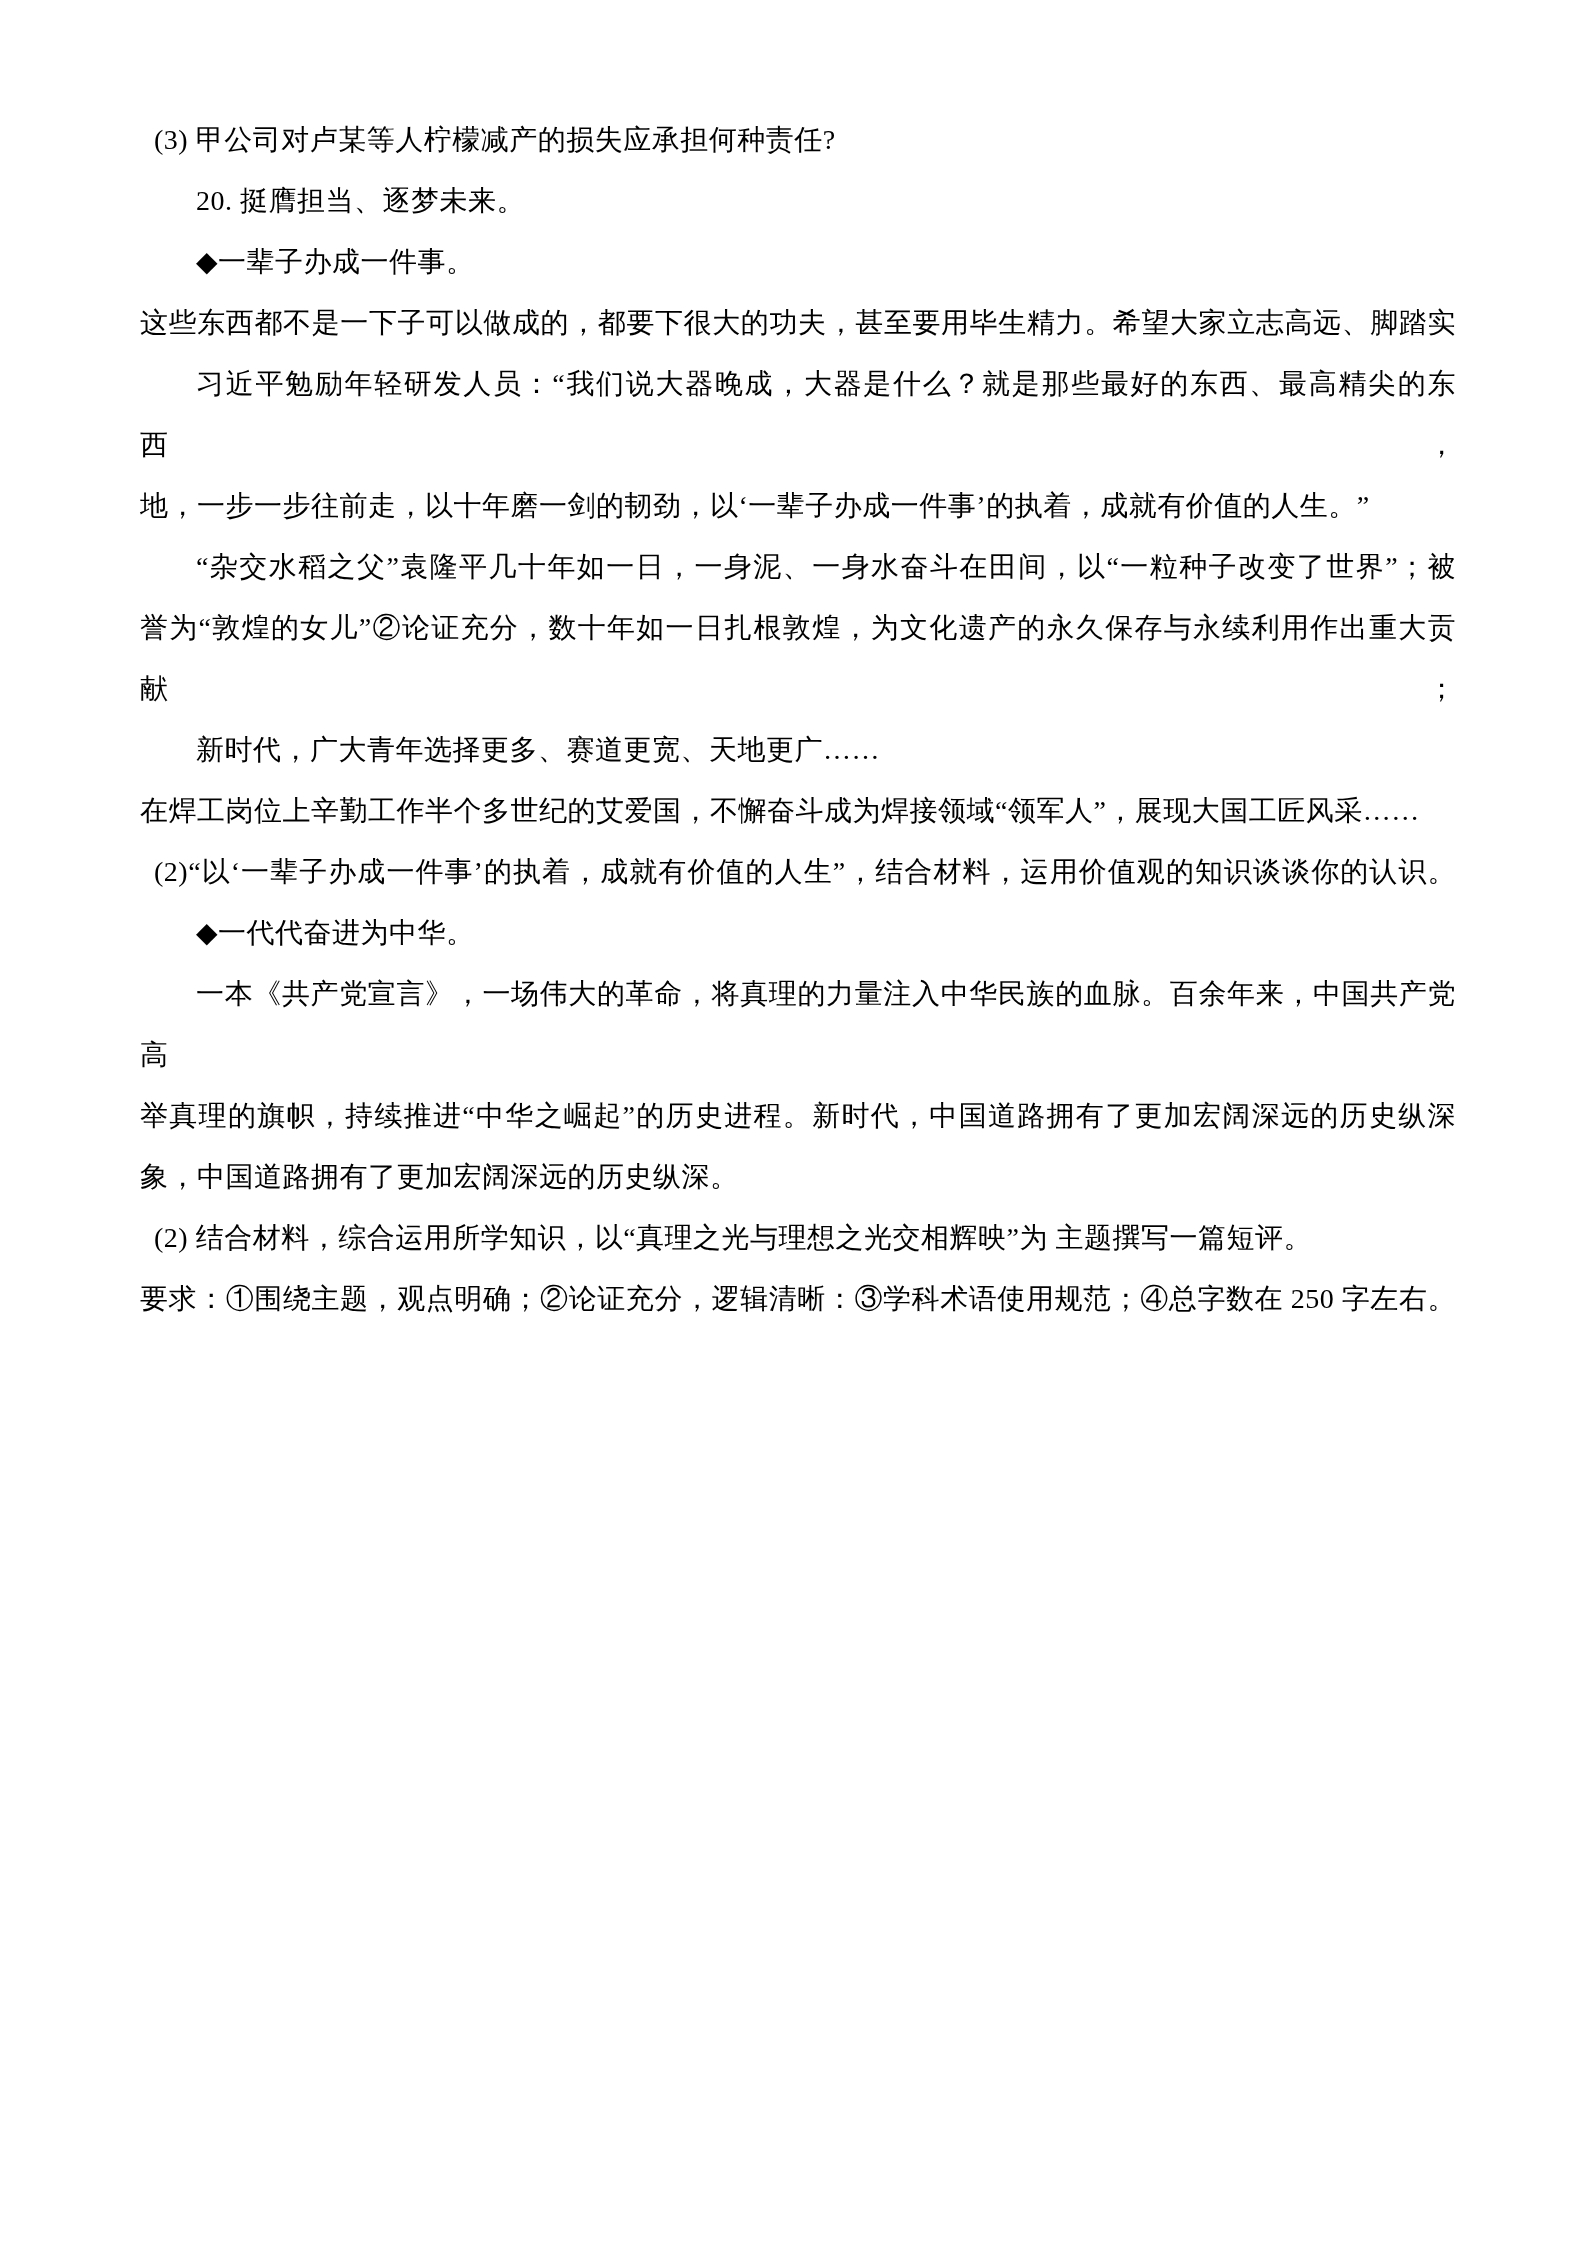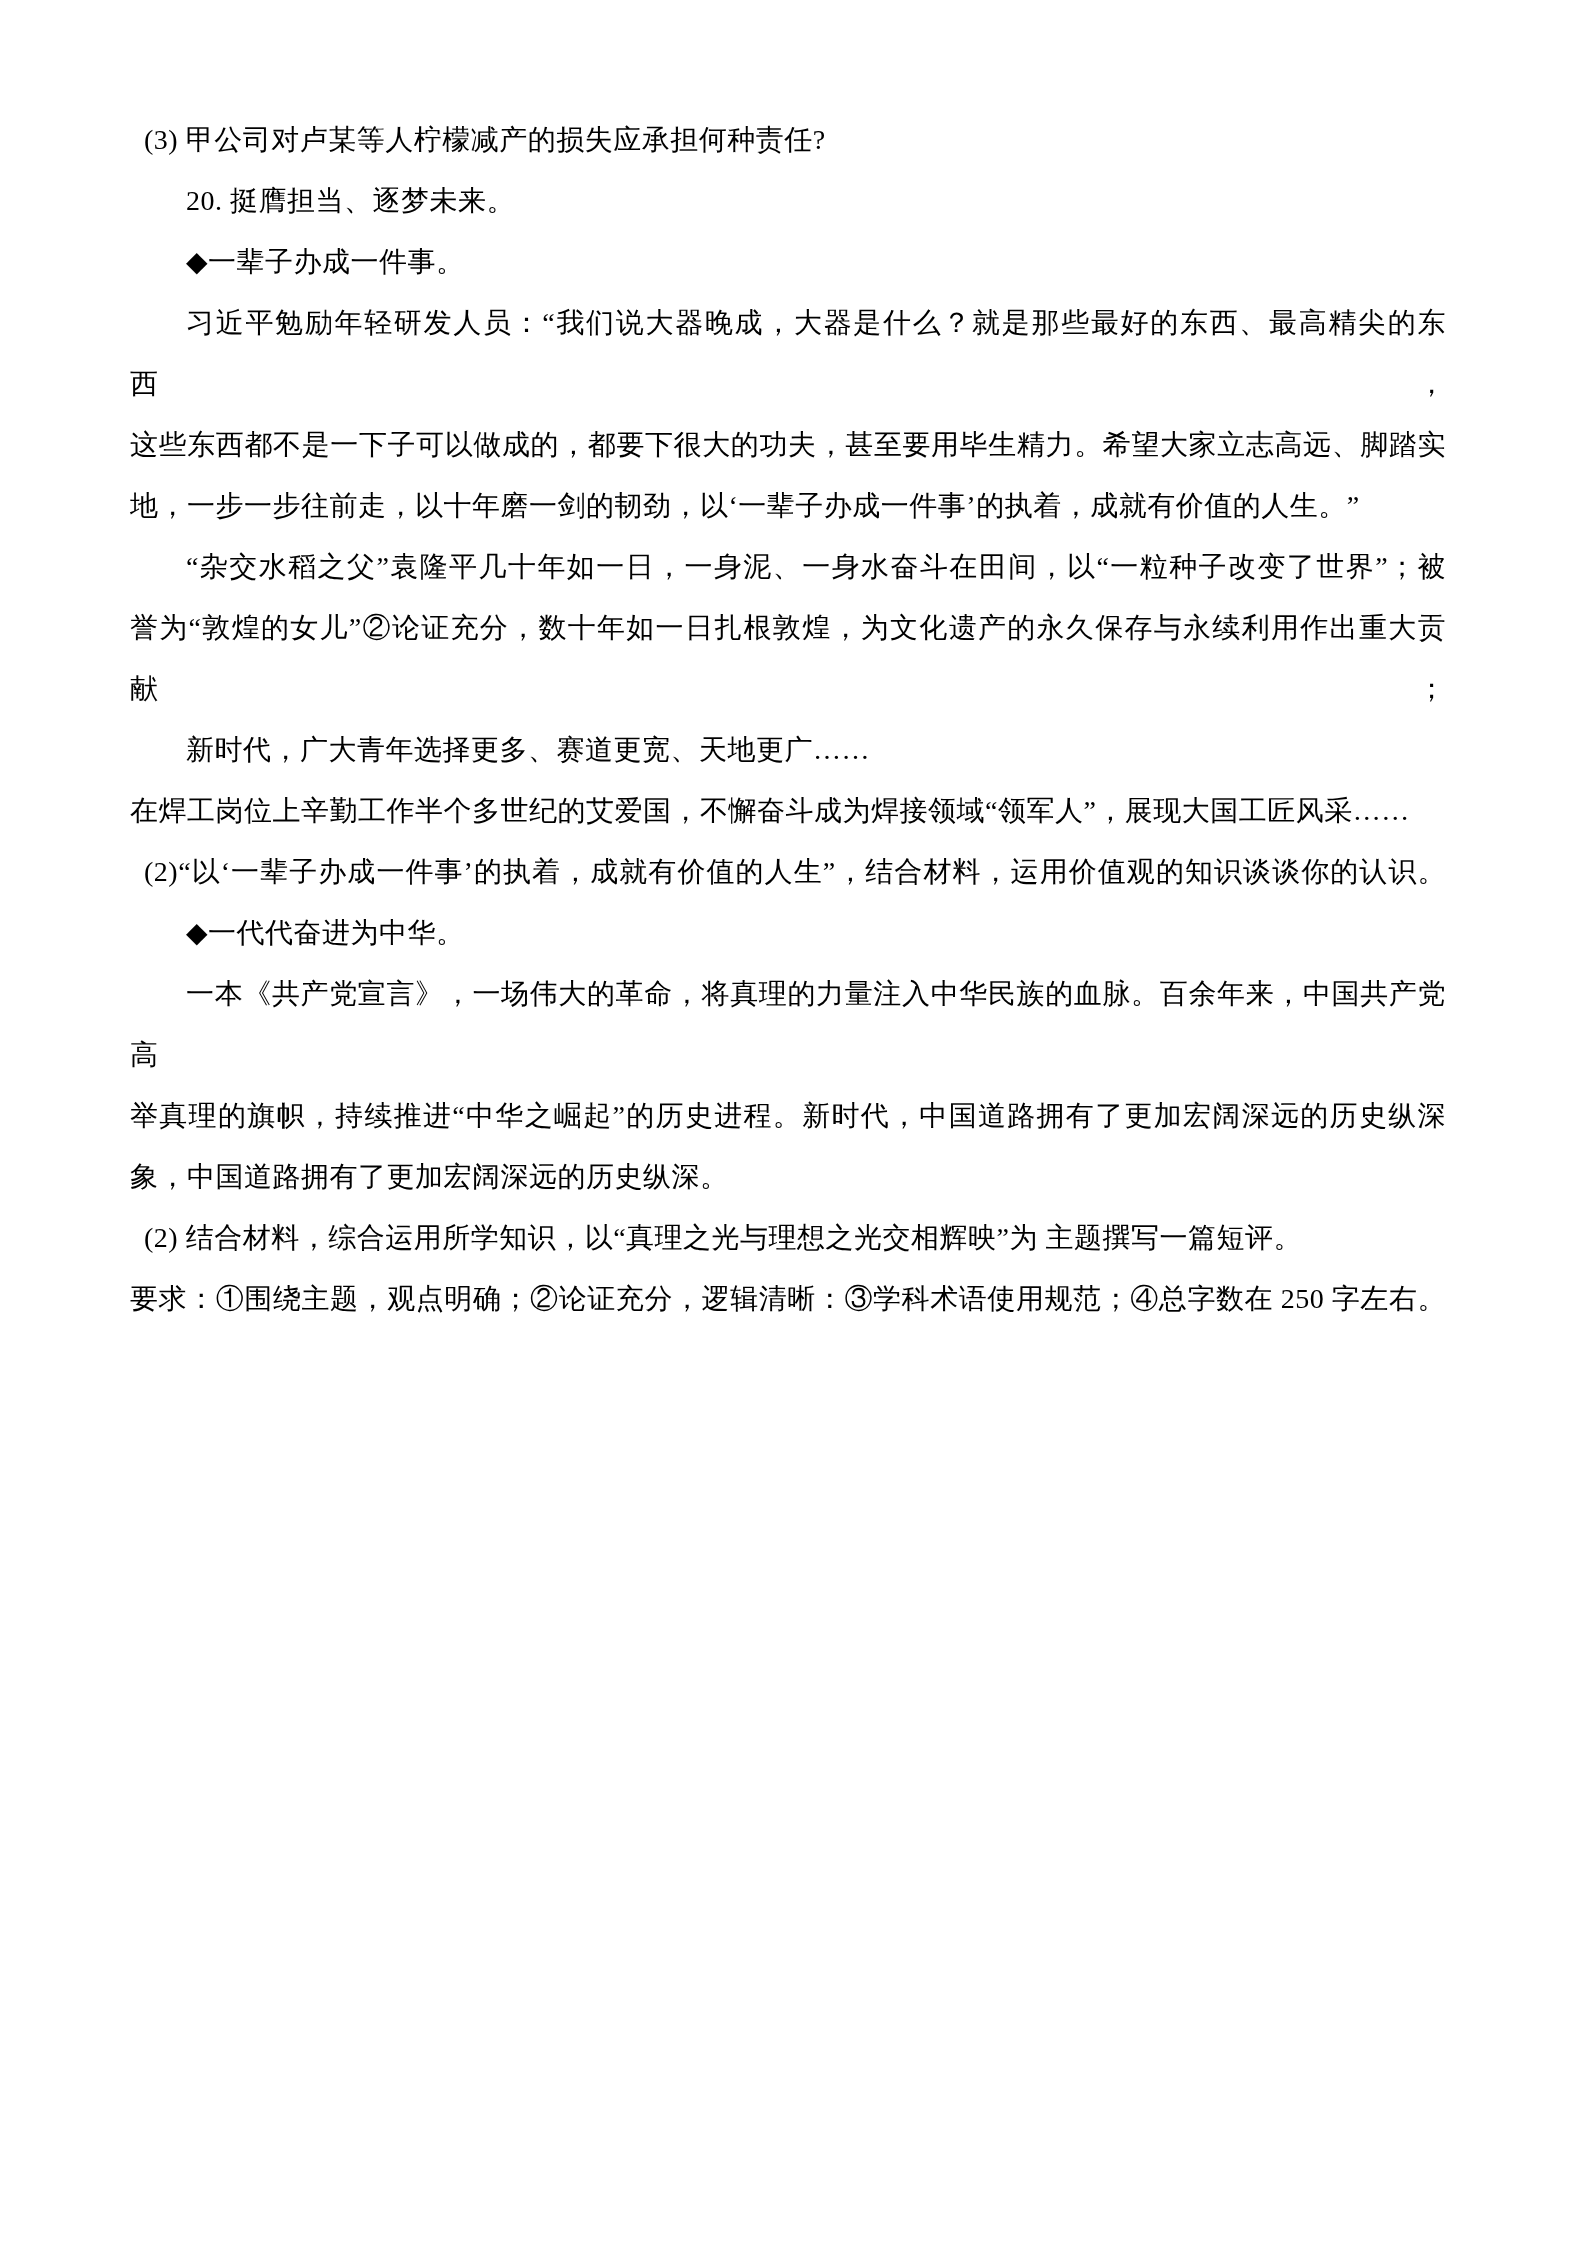--- a/index.html
+++ b/index.html
@@ -9,21 +9,21 @@
   }
   body {
     width: 1586px;
     height: 2244px;
     position: relative;
     font-family: "Liberation Serif", "DejaVu Serif", serif;
     color: #000000;
   }
   .doc {
     position: absolute;
-    left: 130px;
+    left: 140px;
     top: 109px;
     width: 1316px;
     font-size: 28px;
     line-height: 61px;
   }
   .ln {
     min-height: 61px;
     text-align: left;
     letter-spacing: 0.5px;
   }
@@ -34,22 +34,22 @@
   .ind2 { text-indent: 2em; }
   .ind05 { text-indent: 0.5em; }
 </style>
 </head>
 <body>
 
 <div class="doc">
   <div class="ln ind05">(3) 甲公司对卢某等人柠檬减产的损失应承担何种责任?</div>
   <div class="ln ind2">20. 挺膺担当、逐梦未来。</div>
   <div class="ln ind2">◆一辈子办成一件事。</div>
+  <div class="ln fill">这些东西都不是一下子可以做成的，都要下很大的功夫，甚至要用毕生精力。希望大家立志高远、脚踏实</div>
   <div class="ln ind2 fill">习近平勉励年轻研发人员：“我们说大器晚成，大器是什么？就是那些最好的东西、最高精尖的东西，</div>
-  <div class="ln fill">这些东西都不是一下子可以做成的，都要下很大的功夫，甚至要用毕生精力。希望大家立志高远、脚踏实</div>
   <div class="ln">地，一步一步往前走，以十年磨一剑的韧劲，以‘一辈子办成一件事’的执着，成就有价值的人生。”</div>
   <div class="ln ind2 fill">“杂交水稻之父”袁隆平几十年如一日，一身泥、一身水奋斗在田间，以“一粒种子改变了世界”；被</div>
   <div class="ln fill">誉为“敦煌的女儿”②论证充分，数十年如一日扎根敦煌，为文化遗产的永久保存与永续利用作出重大贡献；</div>
   <div class="ln ind2">新时代，广大青年选择更多、赛道更宽、天地更广……</div>
   <div class="ln">在焊工岗位上辛勤工作半个多世纪的艾爱国，不懈奋斗成为焊接领域“领军人”，展现大国工匠风采……</div>
   <div class="ln ind05 fill">(2)“以‘一辈子办成一件事’的执着，成就有价值的人生”，结合材料，运用价值观的知识谈谈你的认识。</div>
   <div class="ln ind2">◆一代代奋进为中华。</div>
   <div class="ln ind2 fill">一本《共产党宣言》，一场伟大的革命，将真理的力量注入中华民族的血脉。百余年来，中国共产党高</div>
   <div class="ln fill">举真理的旗帜，持续推进“中华之崛起”的历史进程。新时代，中国道路拥有了更加宏阔深远的历史纵深</div>
   <div class="ln">象，中国道路拥有了更加宏阔深远的历史纵深。</div>

